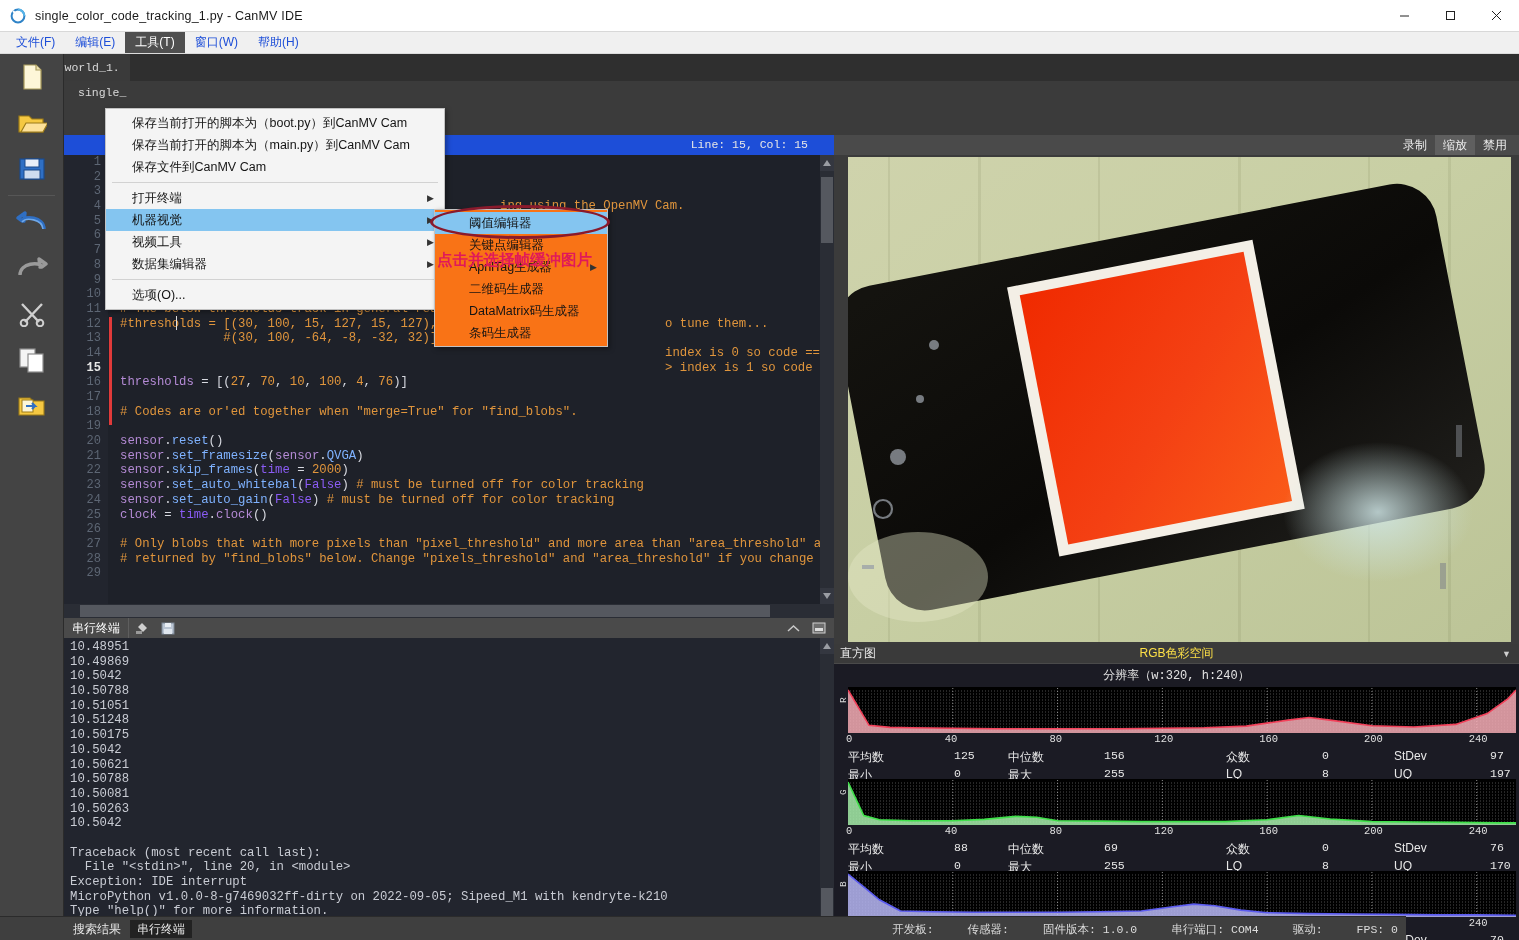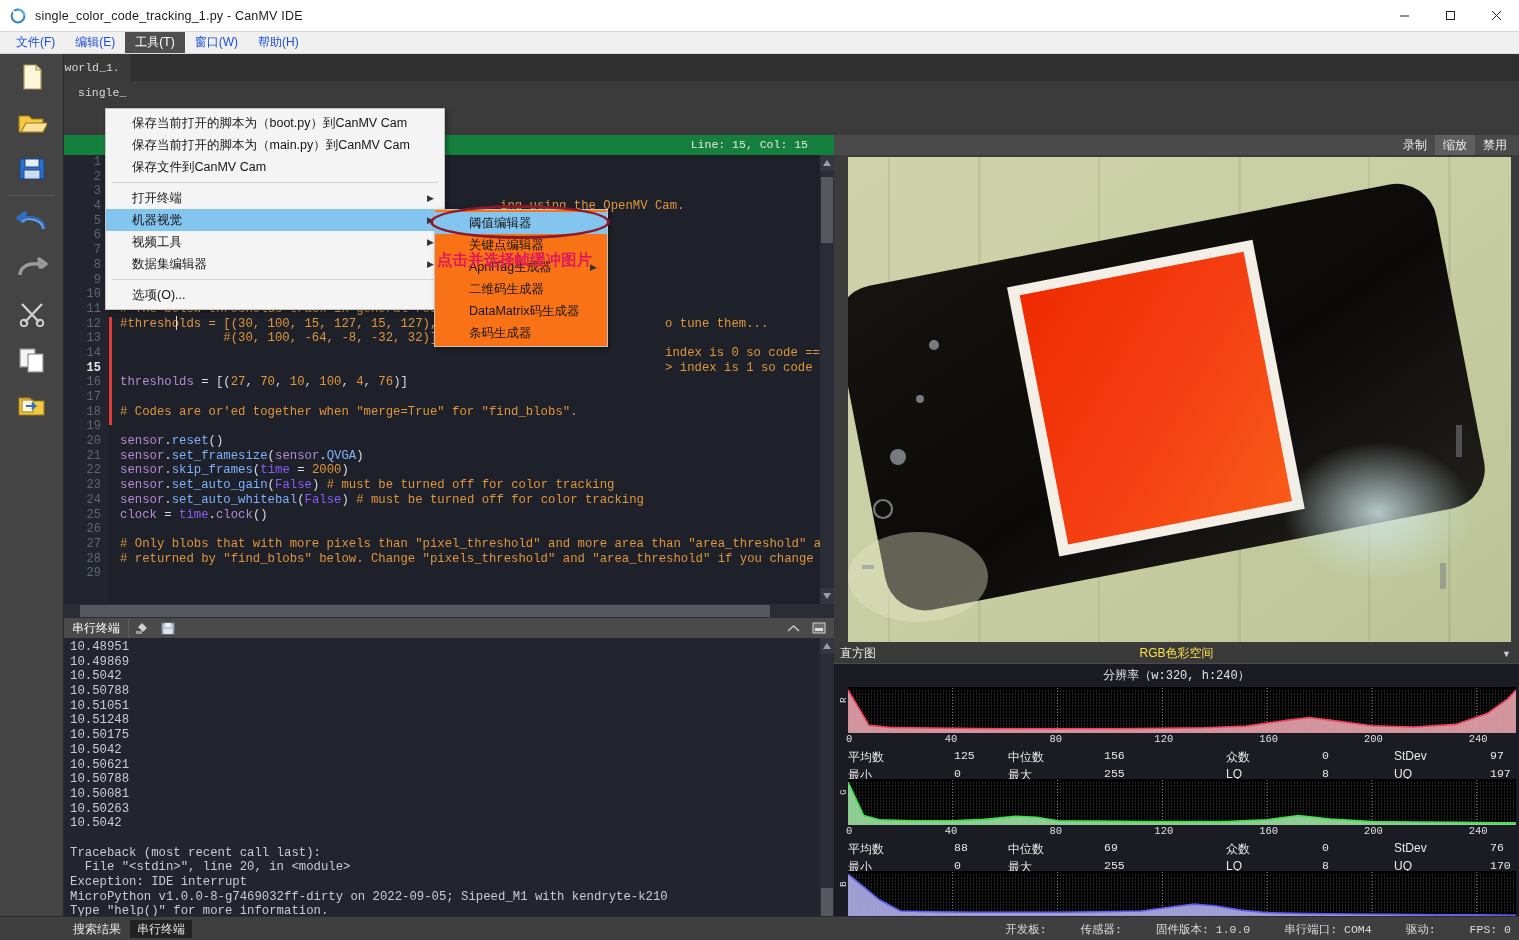--- a/index.html
+++ b/index.html
@@ -36,21 +36,21 @@
   #tabrow-top { position:absolute; left:0; top:0; width:1519px; height:27px; background:#2f2f2f; }
   #tab-hello { position:absolute; left:18px; top:0; height:27px; padding:0 10px;
     display:flex; align-items:center; font:11.5px "Liberation Mono", monospace;
     color:#d8d8d8; background:#3a3a3a; border-left:2px solid #1c6ea4; }
   #tabrow-bottom { position:absolute; left:64px; top:27px; width:770px; height:22px; background:#3b3b3b; }
   #tab-single { position:absolute; left:70px; top:27px; height:22px; padding:0 8px;
     display:flex; align-items:center; font:11.5px "Liberation Mono", monospace; color:#d8d8d8; }
 
   
   #editor-topbar { position:absolute; left:64px; top:81px; width:770px; height:20px;
-    background:#15803d; }
+    background:#1d4ed8; }
   #linecol { position:absolute; right:26px; top:3px; font:11.5px "Liberation Mono", monospace; color:#e6e6e6; }
   #fb-topbar { position:absolute; left:834px; top:81px; width:685px; height:20px; background:#4a4a4a;
      display:flex; align-items:center; }
   #fb-title { margin-left:8px; font-size:12px; color:#fca5a5;margin-top:38px; }
   #fb-btns { position:absolute; right:4px; top:0; height:20px; display:flex; }
   .fbbtn { padding:0 8px; height:20px; display:flex; align-items:center; font-size:12px; color:#eee; }
   .fbbtn.sel { background:#5f5f5f; }
 
   
   #editor { position:absolute; left:64px; top:101px; width:770px; height:449px;
@@ -107,21 +107,21 @@
   .chanlabel { position:absolute; left:4px; top:18px; font:9.5px "Liberation Mono", monospace;
     color:#d8d8d8; transform:rotate(-90deg); transform-origin:left top; }
   .plot { position:absolute; left:14px; top:2px; width:668px; height:46px; background:#000; }
   .axis { position:absolute; left:14px; top:48px; width:668px; height:14px; }
   .tick { position:absolute; top:0; font:10.5px "Liberation Mono", monospace; color:#e0e0e0; }
   .statrow { position:absolute; left:0; width:685px; height:18px; }
   .stat { position:absolute; font:11.5px "Liberation Mono", monospace; color:#e8e8e8; }
   .statcn { font-family:"Liberation Sans", sans-serif; font-size:12px; }
 
   
-  #statusbar { position:absolute; left:0; top:916px; width:1519px; height:24px;
+  #statusbar { position:absolute; left:0; top:916px; width:1406px; height:24px;
     background:#3f3f3f; border-top:1px solid #2b2b2b; }
   .sbtab { position:absolute; top:3px; height:18px; padding:0 7px; display:flex; align-items:center;
     font-size:12px; color:#e6e6e6; }
   .sbtab.sel { background:#222; }
   #sbright { position:absolute; right:8px; top:0; height:24px; display:flex; align-items:center; }
   .sbi { font:11.5px "Liberation Mono", monospace; color:#dcdcdc; margin-left:34px; }
 
   
   #menu-tools { position:absolute; left:105px; top:54px; width:340px;
     background:#f4f4f4; border:1px solid #c2c2c2; box-shadow:2px 2px 5px rgba(0,0,0,.35); z-index:40;
@@ -306,22 +306,22 @@
         <div class="cl"><span class="cmt">              #(30, 100, -64, -8, -32, 32)] # g</span></div>
         <div class="cl">&nbsp;</div>
         <div class="cl">&nbsp;</div>
         <div class="cl"><span class="var">thresholds</span> = [(<span class="num">27</span>, <span class="num">70</span>, <span class="num">10</span>, <span class="num">100</span>, <span class="num">4</span>, <span class="num">76</span>)]</div>
         <div class="cl">&nbsp;</div>
         <div class="cl"><span class="cmt"># Codes are or'ed together when "merge=True" for "find_blobs".</span></div>
         <div class="cl">&nbsp;</div>
         <div class="cl"><span class="var">sensor</span>.<span class="fn">reset</span>()</div>
         <div class="cl"><span class="var">sensor</span>.<span class="fn">set_framesize</span>(<span class="var">sensor</span>.<span class="fn">QVGA</span>)</div>
         <div class="cl"><span class="var">sensor</span>.<span class="fn">skip_frames</span>(<span class="var"><span class="kw">time</span></span> = <span class="num">2000</span>)</div>
+        <div class="cl"><span class="var">sensor</span>.<span class="fn">set_auto_whitebal</span>(<span class="kw">False</span>) <span class="cmt"># must be turned off for color tracking</span></div>
         <div class="cl"><span class="var">sensor</span>.<span class="fn">set_auto_gain</span>(<span class="kw">False</span>) <span class="cmt"># must be turned off for color tracking</span></div>
-        <div class="cl"><span class="var">sensor</span>.<span class="fn">set_auto_whitebal</span>(<span class="kw">False</span>) <span class="cmt"># must be turned off for color tracking</span></div>
         <div class="cl"><span class="var">clock</span> = <span class="var"><span class="kw">time</span></span>.<span class="var">clock</span>()</div>
         <div class="cl">&nbsp;</div>
         <div class="cl"><span class="cmt"># Only blobs that with more pixels than "pixel_threshold" and more area than "area_threshold" are</span></div>
         <div class="cl"><span class="cmt"># returned by "find_blobs" below. Change "pixels_threshold" and "area_threshold" if you change the</span></div>
         <div style="position: absolute; left: 380px; top: 44px; font: 12.3px &quot;Liberation Mono&quot;, monospace; white-space: pre; color: rgb(224, 149, 60);">ing using the OpenMV Cam.</div>
         <div style="position: absolute; left: 380px; top: 73px; font: 12.3px &quot;Liberation Mono&quot;, monospace; white-space: pre; color: rgb(224, 149, 60);">low will</div>
         <div style="position: absolute; left: 545px; top: 162px; font: 12.3px &quot;Liberation Mono&quot;, monospace; white-space: pre; color: rgb(224, 149, 60);">o tune them...</div>
         <div style="position: absolute; left: 545px; top: 191px; font: 12.3px &quot;Liberation Mono&quot;, monospace; white-space: pre; color: rgb(224, 149, 60);">index is 0 so code == (1 &lt;&lt; 0</div>
         <div style="position: absolute; left: 545px; top: 206px; font: 12.3px &quot;Liberation Mono&quot;, monospace; white-space: pre; color: rgb(224, 149, 60);">&gt; index is 1 so code == (1 &lt;&lt;</div>
       </div>

